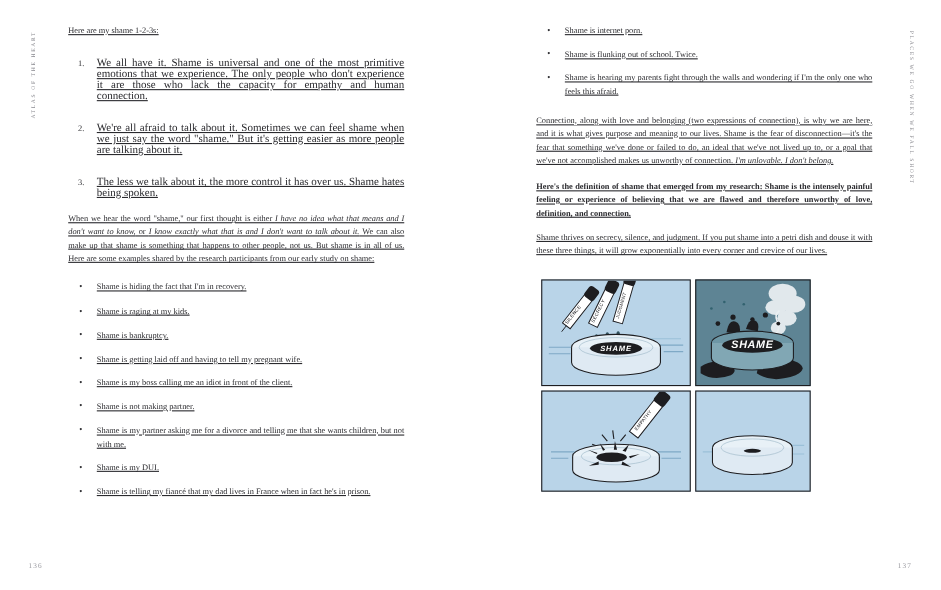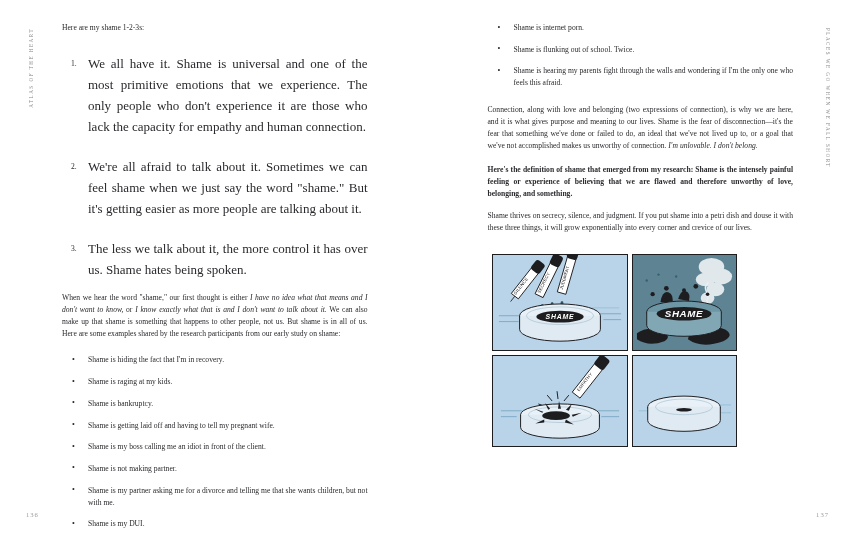--- a/index.html
+++ b/index.html
@@ -7,20 +7,21 @@
     width:855px;height:536px;
     background:#ffffff;
     font-family:"Liberation Serif", serif;
     color:#2a2a2e;
     overflow:hidden;
   }
   .spread{
     position:relative;
     width:855px;height:536px;
     display:flex;
+    text-decoration:underline;
   }
   .page{
     position:relative;
     width:427.5px;height:536px;
     box-sizing:border-box;
   }
   .page-left{padding:22px 60px 0 62px;}
   .page-right{padding:22px 62px 3px 60px;}
 
   
@@ -69,22 +70,22 @@
     margin:0 0 12px 0;
     padding:0;
     list-style:none;
     counter-reset:n;
   }
   ol.numlist li{
     position:relative;
     counter-increment:n;
     padding-left:26px;
     margin-bottom:10px;
-    font-size:13px;
-    line-height:21px;
+    font-size:10px;
+    line-height:10px;
     text-align:justify;
     margin-top:19px;
   }
   ol.numlist li:before{
     content:counter(n) ".";
     position:absolute;
     left:9px;
     top:0;
     font-size:7.6px;
   }
@@ -177,21 +178,21 @@
     <div class="runhead runhead-right">PLACES WE GO WHEN WE FALL SHORT</div>
 
     <ul class="bullets">
       <li>Shame is internet porn.</li>
       <li>Shame is flunking out of school. Twice.</li>
       <li>Shame is hearing my parents fight through the walls and wondering if I'm the only one who feels this afraid.</li>
     </ul>
 
     <p class="body" style="margin-top:14px;"><span>Connection, along with love and belonging (two expressions of connection), is why we are here, and it is what gives purpose and meaning to our lives. Shame is the fear of disconnection—it's the fear that something we've done or failed to do, an ideal that we've not lived up to, or a goal that we've not accomplished makes us unworthy of connection. </span><em>I'm unlovable. I don't belong.</em></p>
 
-    <p class="body bold-para" style="margin-top:12px;">Here's the definition of shame that emerged from my research: Shame is the intensely painful feeling or experience of believing that we are flawed and therefore unworthy of love, belonging, and something.</p>
+    <p class="body bold-para" style="margin-top:12px;">Here's the definition of shame that emerged from my research: Shame is the intensely painful feeling or experience of believing that we are flawed and therefore unworthy of love, definition, and connection.</p>
 
     <p class="body" style="margin-top:4px;">Shame thrives on secrecy, silence, and judgment. If you put shame into a petri dish and douse it with these three things, it will grow exponentially into every corner and crevice of our lives.</p>
 
     <div class="figure">
 
       <div class="panel p-light">
         <svg viewBox="0 0 136 97" preserveAspectRatio="none">
           <g stroke="#1d1d20" stroke-width="0.8" fill="none">
 
             <path d="M6 62 h26" stroke="#7fa9c6" stroke-width="1"></path>

